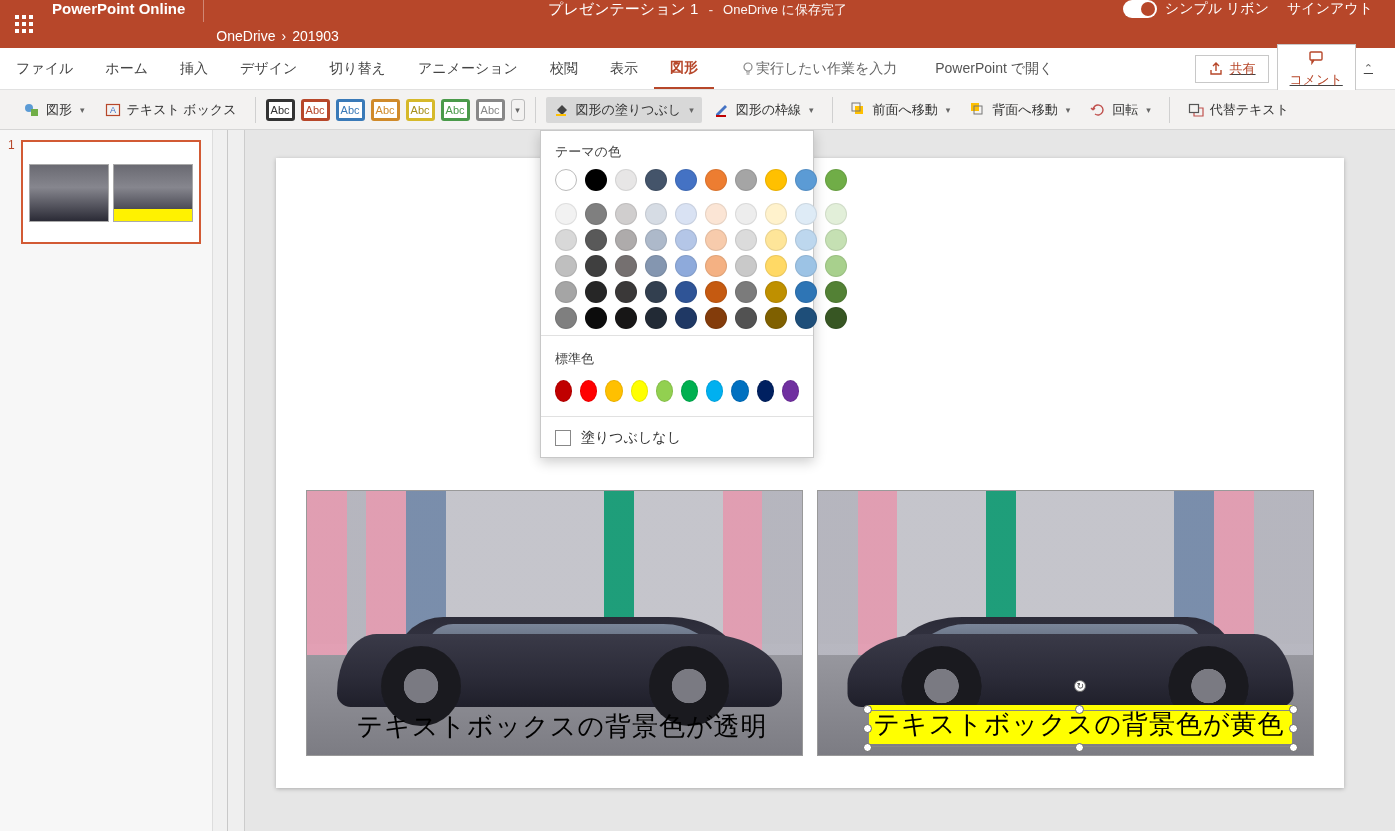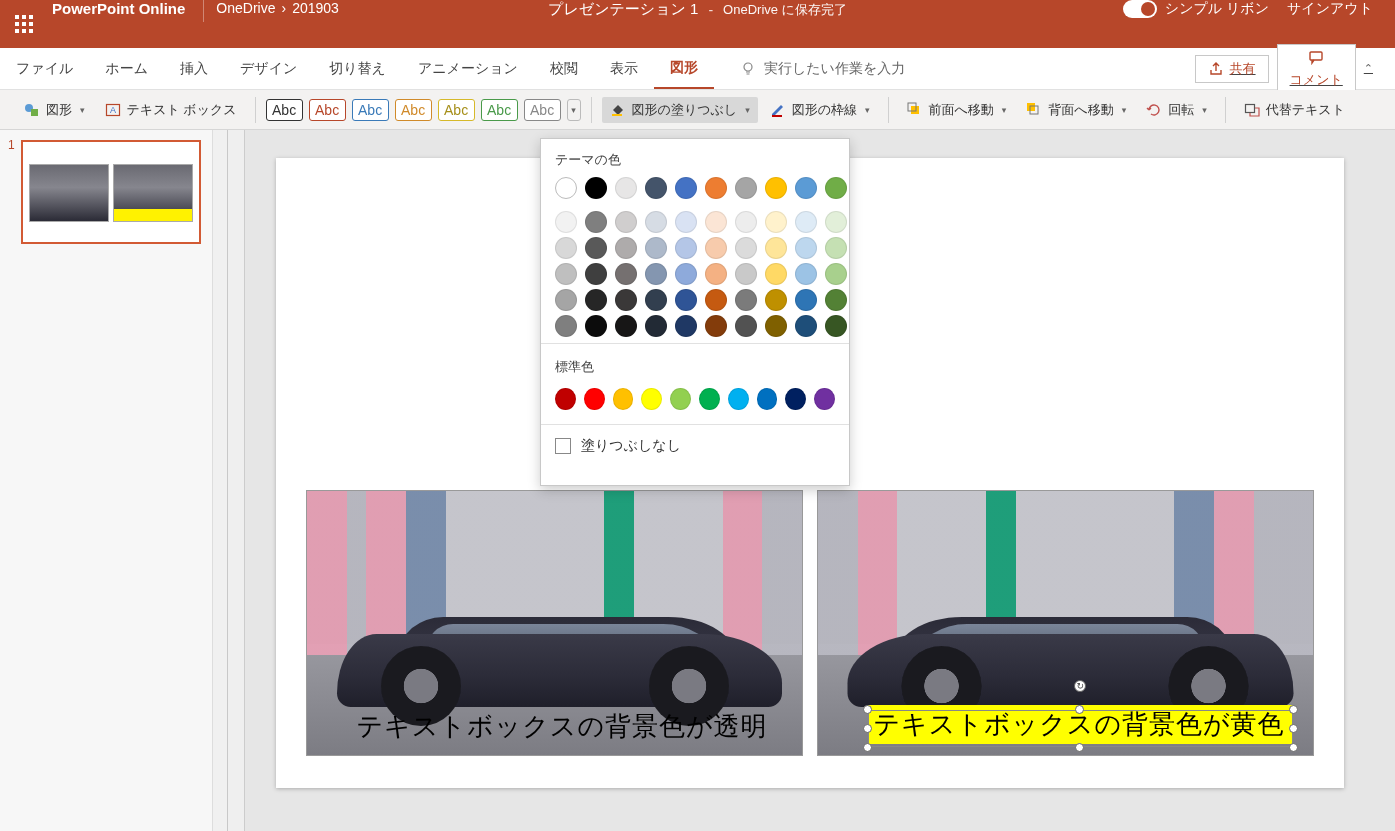--- a/index.html
+++ b/index.html
@@ -5,52 +5,52 @@
   * { box-sizing: border-box; margin: 0; padding: 0; font-family: "Segoe UI", Meiryo, sans-serif; }
   body { width: 1395px; height: 831px; overflow: hidden; background: #fff; }
 
   
   .title-bar { height: 48px; background: #b7472a; color: #fff; display: flex; align-items: flex-start; font-size: 14px; }
   .app-launcher { width: 48px; height: 48px; display: flex; align-items: center; justify-content: center; cursor: pointer; }
   .app-launcher svg { width: 18px; height: 18px; }
   .app-name { font-weight: 600; font-size: 15px; padding: 0 18px 0 4px; }
   .divider-v { width: 1px; height: 22px; background: rgba(255,255,255,0.35); }
   .breadcrumb { padding: 0 12px; display: flex; align-items: center; gap: 6px; }
-  .breadcrumb span { cursor: pointer; }
+  .breadcrumb span { cursor: pointer; margin-top: 28px; }
   .title-center { position: absolute; left: 50%; transform: translateX(-50%); display: flex; align-items: center; gap: 10px; }
   .doc-title { font-size: 15px; }
   .doc-sep { opacity: 0.8; }
   .save-status { font-size: 13px; opacity: 0.95; }
   .title-right { margin-left: auto; display: flex; align-items: center; gap: 18px; padding-right: 22px; }
   .ribbon-toggle { display: flex; align-items: center; gap: 8px; cursor: pointer; }
   .switch { width: 34px; height: 18px; background: #fff; border-radius: 10px; position: relative; }
   .switch::after { content: ""; position: absolute; right: 2px; top: 2px; width: 14px; height: 14px; background: #b7472a; border-radius: 50%; }
   .signout { cursor: pointer; }
 
   
   .tabs-row { height: 42px; border-bottom: 1px solid #e1e1e1; display: flex; align-items: stretch; font-size: 14px; color: #444; position: relative; }
   .tab { padding: 0 16px; display: flex; align-items: center; cursor: pointer; }
   .tab.file { color: #444; font-weight: 400; }
   .tab.active { color: #b7472a; border-bottom: 2px solid #b7472a; font-weight: 600; }
-  .tell-me { display: flex; align-items: center; gap: 8px; color: #666; margin-left: 26px; cursor: text; }
+  .tell-me { display: flex; align-items: center; color: #666; margin-left: 26px; cursor: text; }
   .tell-me svg { width: 16px; height: 16px; }
   .open-desktop { margin-left: 38px; display: flex; align-items: center; color: #555; cursor: pointer; }
   .tabs-right { margin-left: auto; display: flex; align-items: center; padding-right: 12px; gap: 8px; text-decoration: underline; }
   .btn-outline { border: 1px solid #c8c8c8; padding: 4px 12px; display: flex; align-items: center; gap: 6px; cursor: pointer; font-size: 13px; background: #fff; color: #b7472a; }
   .btn-outline.comment { color: #b7472a; flex-direction: column; }
   .caret-up { margin-right: 10px; cursor: pointer; color: #666; font-size: 11px; }
 
   
   .ribbon { height: 40px; background: #f3f2f1; border-bottom: 1px solid #d6d6d6; display: flex; align-items: center; padding: 0 10px; font-size: 13px; color: #333; position: relative; }
   .rib-group { display: flex; align-items: center; gap: 4px; padding: 0 6px; }
   .rib-sep { width: 1px; height: 26px; background: #d0d0d0; margin: 0 4px; }
   .rib-btn { display: flex; align-items: center; gap: 6px; padding: 4px 8px; cursor: pointer; border-radius: 2px; }
   .rib-btn.active-dd { background: #d8d8d8; }
   .mini-dd { font-size: 9px; color: #666; margin-left: 2px; }
-  .style-swatch { width: 37px; height: 22px; border: 1px solid #b91c1c; border-radius: 3px; display: flex; align-items: center; justify-content: center; font-size: 14px; background: #fff; cursor: pointer; }
+  .style-swatch { width: 29px; height: 22px; border: 3px solid #b91c1c; border-radius: 3px; display: flex; align-items: center; justify-content: center; font-size: 11px; background: #fff; cursor: pointer; }
   .style-swatch.s1 { border-color: #333; color: #333; }
   .style-swatch.s2 { border-color: #b7472a; color: #b7472a; }
   .style-swatch.s3 { border-color: #3a7ab8; color: #3a7ab8; }
   .style-swatch.s4 { border-color: #d08a2a; color: #d08a2a; }
   .style-swatch.s5 { border-color: #d6b92a; color: #a68f1a; }
   .style-swatch.s6 { border-color: #4a9a4a; color: #4a9a4a; }
   .style-swatch.s7 { border-color: #888; color: #888; }
   .style-mini-dd { width: 14px; height: 22px; display: flex; align-items: center; justify-content: center; cursor: pointer; font-size: 9px; color: #666; border: 1px solid #bbb; border-radius: 3px; }
   .icon-svg { width: 16px; height: 16px; flex-shrink: 0; }
 
@@ -88,21 +88,21 @@
   .wheel.rear { right:12%;}
   .caption { position:absolute; left:10%; right:4%; bottom:4%; font-size:26px; font-weight:500; color:#000; letter-spacing:1px;}
   .caption.sel { background:#ffff00; padding:2px 6px;}
   .sel-handles { position:absolute; pointer-events:none; }
   .sel-box { position:absolute; border:1px solid #888;}
   .handle { position:absolute; width:9px; height:9px; background:#fff; border:1px solid #666; border-radius:50%;}
   .rot-handle { position:absolute; width:12px; height:12px; border:1px solid #666; border-radius:50%; background:#fff; display:flex; align-items:center; justify-content:center;}
   .rot-handle::after { content:"↻"; font-size:9px; color:#444;}
 
   
-  .picker { position: absolute; left: 312px; top: 0; width: 310px; background: #fff; border: 1px solid #c8c8c8; box-shadow: 0 4px 12px rgba(0,0,0,0.2); z-index: 50; padding-bottom: 20px; margin-top: 8px; }
+  .picker { position: absolute; left: 312px; top: 0; width: 274px; background: #fff; border: 1px solid #c8c8c8; box-shadow: 0 4px 12px rgba(0,0,0,0.2); z-index: 50; padding-bottom: 0; }
   .picker-section-title { font-size: 13px; color: #444; padding: 12px 14px 8px; }
   .color-grid { display: grid; grid-template-columns: repeat(10, 22px); gap: 8px; padding: 0 14px 12px; }
   .swatch { width: 22px; height: 22px; border-radius: 50%; cursor: pointer; border:1px solid rgba(0,0,0,0.08);}
   .swatch.white { border:1px solid #bbb; }
   .picker-sep { border-top: 1px solid #e1e1e1; margin: 2px 0; }
   .std-row { display: flex; gap: 8px; padding: 4px 14px 12px; }
   .no-fill { display: flex; align-items: center; gap: 10px; padding: 10px 14px; cursor: pointer; font-size: 14px; color: #333; }
   .no-fill-box { width: 16px; height: 16px; border: 1px solid #888; }
 </style>
 </head>
@@ -153,20 +153,21 @@
   <div class="tab">校閲</div>
   <div class="tab">表示</div>
   <div class="tab active">図形</div>
   <div class="tell-me">
     <svg viewBox="0 0 16 16" fill="none" stroke="#888" stroke-width="1.2">
         <circle cx="8" cy="6" r="4"></circle>
         <path d="M6 11h4M6.5 13h3"></path>
       </svg>
     <span>実行したい作業を入力</span>
   </div>
+  <div class="open-desktop">PowerPoint で開く</div>
   <div class="tabs-right">
     <div class="btn-outline">
       <svg class="icon-svg" viewBox="0 0 16 16" fill="none" stroke="#b7472a" stroke-width="1.4">
           <path d="M8 2v8M5 5l3-3 3 3M3 9v4h10V9"></path>
         </svg>
       <span>共有</span>
     </div>
     <div class="btn-outline comment">
       <svg class="icon-svg" viewBox="0 0 16 16" fill="none" stroke="#b7472a" stroke-width="1.4">
           <rect x="2" y="3" width="12" height="8" rx="1"></rect>

